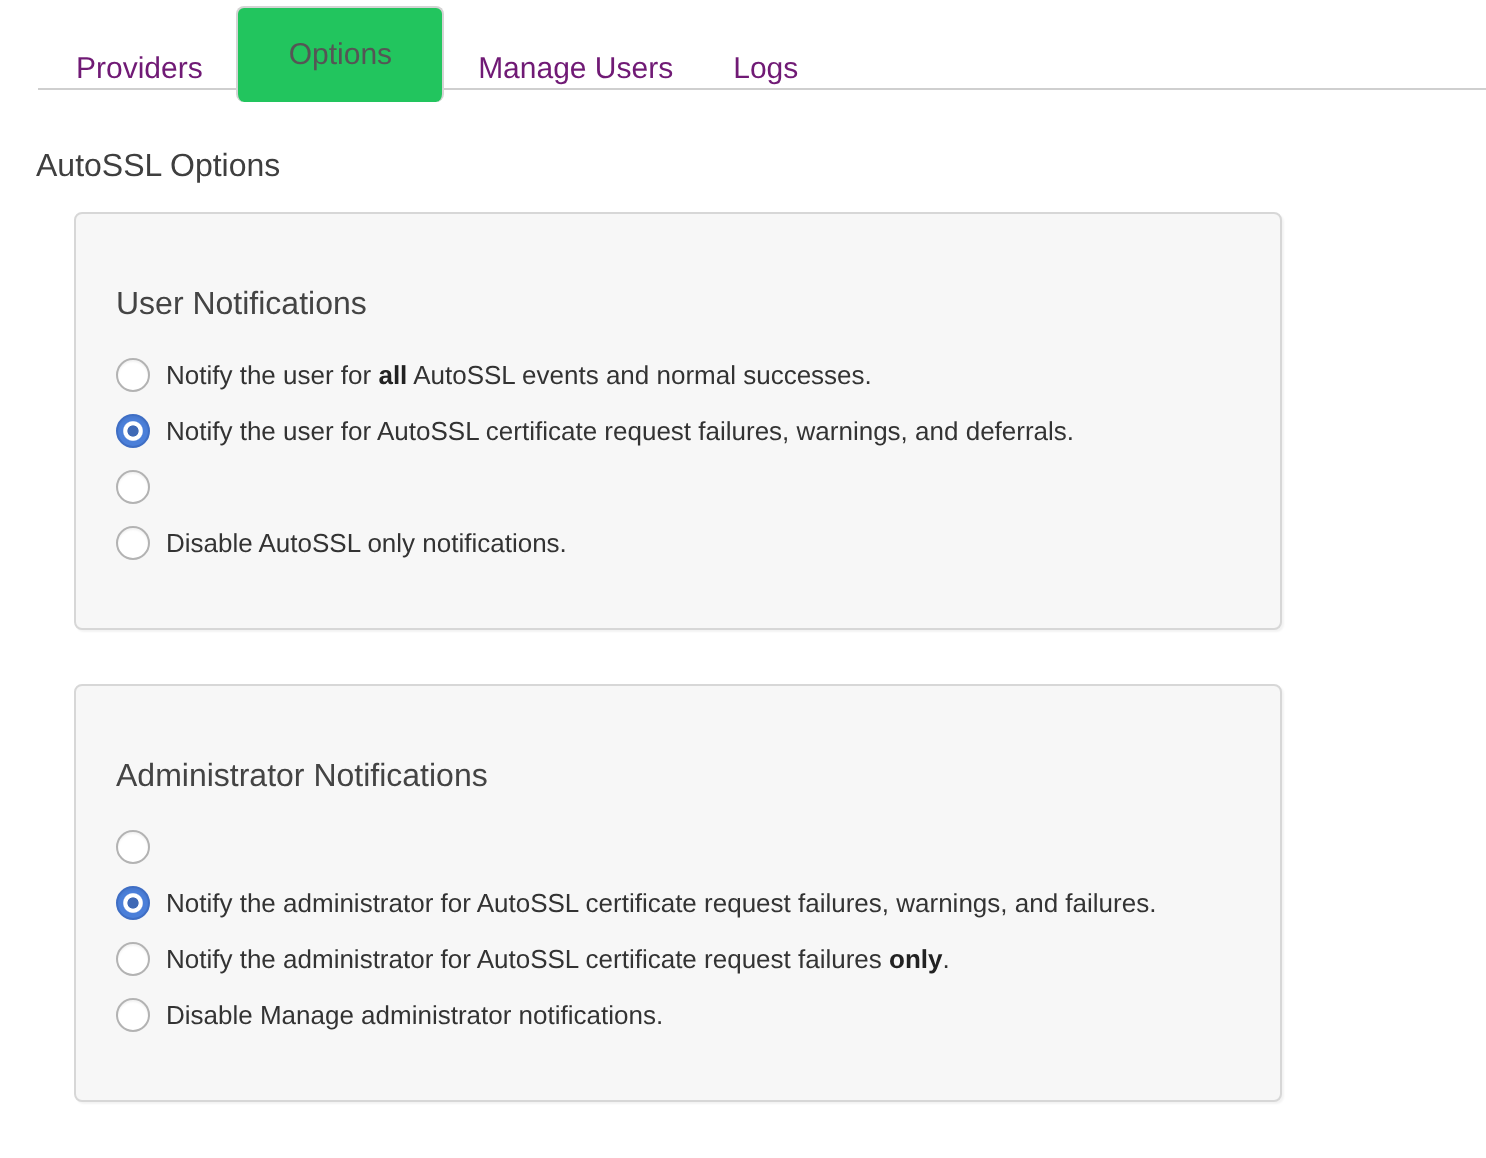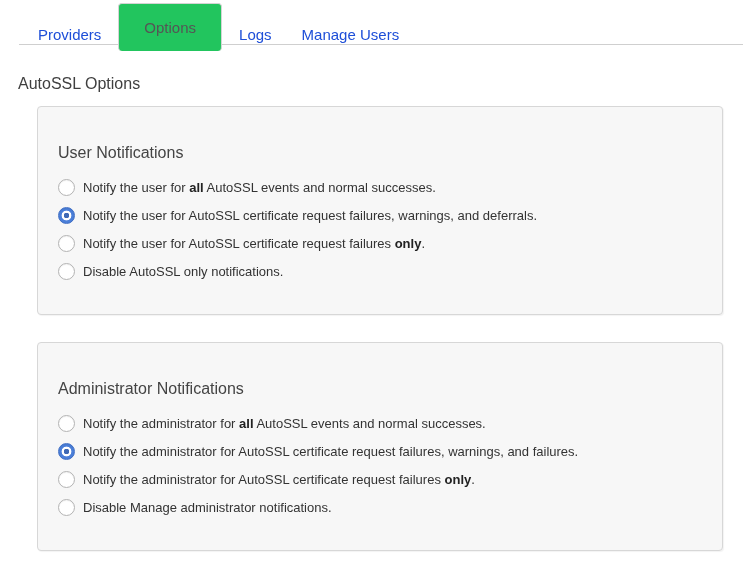--- a/index.html
+++ b/index.html
@@ -16,21 +16,21 @@
     align-items: stretch;
     margin-left: 19px;
     height: 45px;
     border-bottom: 1px solid #cfcfcf;
   }
   .tab {
     display: flex;
     align-items: center;
     padding: 0 15px;
     font-size: 15px;
-    color: #1d4ed8;
+    color: #701a75;
     cursor: pointer;
     white-space: nowrap;
     margin-top: 25px;
   }
   .tab:first-child { margin-left: 4px; }
   .tab.active {
     position: relative;
     top: 3px;
     z-index: 2;
     height: 48px;
@@ -47,21 +47,21 @@
   .page-title {
     margin: 25px 0 0 18px;
     font-size: 16px;
     font-weight: 400;
     color: #3f3f3f;
     line-height: 28px;
   }
 
   
   .panel {
-    width: 686px;
+    width: 604px;
     margin: 8px 0 0 37px;
     background: #f7f7f7;
     border: 1px solid #d7d7d7;
     border-radius: 4px;
     padding: 20px 20px 28px 20px;
     box-shadow: 1px 1px 1px rgba(0,0,0,0.05);
   }
   .panel + .panel { margin-top: 27px; }
   .panel-heading {
     font-size: 16px;
@@ -107,59 +107,57 @@
 <body>
 
 <nav class="tabbar">
   <div class="tab">
       <span>Providers</span>
     </div>
   <div class="tab active">
       <span>Options</span>
     </div>
   <div class="tab">
-      <span>Logs</span>
+      <span>Manage Users</span>
     </div>
   <div class="tab">
-      <span>Manage Users</span>
+      <span>Logs</span>
     </div>
 </nav>
 
 <h1 class="page-title">AutoSSL Options</h1>
 
 <section class="panel">
   <h2 class="panel-heading">User Notifications</h2>
 
   <div class="option-row">
     <span class="radio"></span>
     <span class="option-text"><span>Notify the user for </span><b>all</b><span> AutoSSL events and normal successes.</span></span>
   </div>
 
   <div class="option-row">
     <span class="radio checked"></span>
     <span class="option-text"><span>Notify the user for AutoSSL certificate request failures, warnings, and deferrals.</span><b></b><span></span></span>
   </div>
 
   <div class="option-row">
     <span class="radio"></span>
-    <span class="option-text"><span>Notify the user for AutoSSL certificate request failures </span><b>only</b><span>.</span></span>
   </div>
 
   <div class="option-row">
     <span class="radio"></span>
     <span class="option-text"><span>Disable AutoSSL only notifications.</span><b></b><span></span></span>
   </div>
 </section>
 
 <section class="panel">
   <h2 class="panel-heading">Administrator Notifications</h2>
 
   <div class="option-row">
     <span class="radio"></span>
-    <span class="option-text"><span>Notify the administrator for </span><b>all</b><span> AutoSSL events and normal successes.</span></span>
   </div>
 
   <div class="option-row">
     <span class="radio checked"></span>
     <span class="option-text"><span>Notify the administrator for AutoSSL certificate request failures, warnings, and failures.</span><b></b><span></span></span>
   </div>
 
   <div class="option-row">
     <span class="radio"></span>
     <span class="option-text"><span>Notify the administrator for AutoSSL certificate request failures </span><b>only</b><span>.</span></span>

